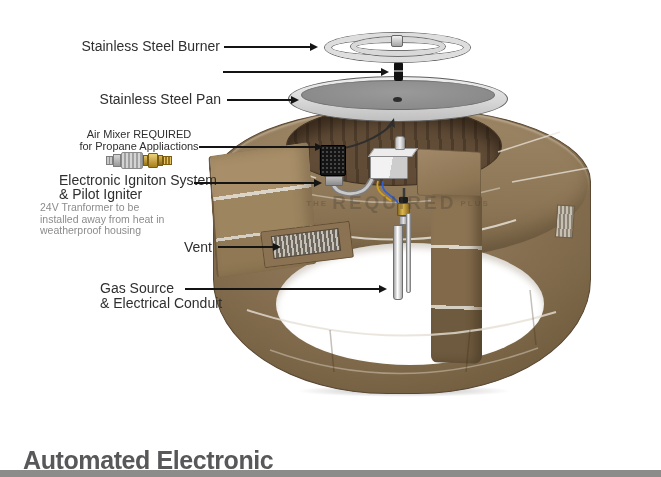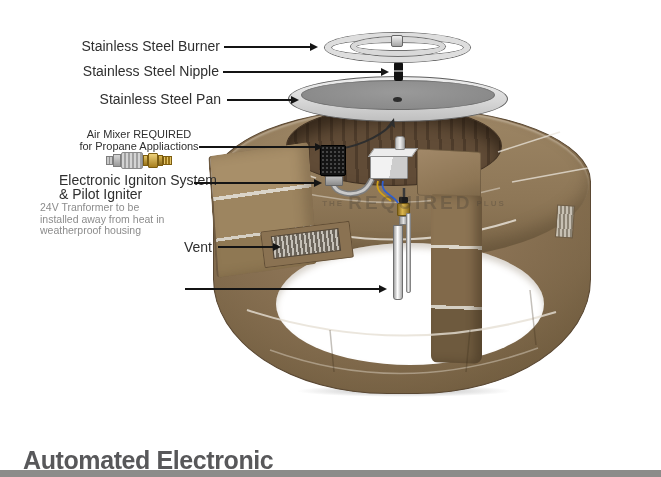--- a/index.html
+++ b/index.html
@@ -111,21 +111,21 @@
   .f-nut1{width:8px;height:13px;background:linear-gradient(#d6d6d6,#9a9a9a);border:1px solid #7e7e7e;}
   .f-body{width:22px;height:17px;border-radius:2px;border:1px solid #8a8a8a;
     background:repeating-linear-gradient(90deg,#d4d4d4 0 2px,#a0a0a0 2px 4px);}
   .f-ring1{width:5px;height:11px;background:linear-gradient(#e3c468,#9a7418);border:1px solid #7c5d10;}
   .f-nut2{width:10px;height:15px;background:linear-gradient(#ecd07a,#a87f1d);border:1px solid #7c5d10;border-radius:1px;}
   .f-ring2{width:5px;height:11px;background:linear-gradient(#dcb74e,#8a6a1f);border:1px solid #7c5d10;}
   .f-tip2{width:9px;height:9px;background:repeating-linear-gradient(90deg,#e3c468 0 1.5px,#9a7418 1.5px 3px);border:1px solid #7c5d10;}
 
   
   .watermark{left:310px;top:192px;width:176px;height:22px;display:flex;align-items:center;
-    justify-content:center;gap:4px;opacity:.32;color:#463f36;margin-left:16px;}
+    justify-content:center;gap:4px;opacity:.32;color:#463f36;}
   .watermark span{position:static;}
   .wm-side{font-size:8px;letter-spacing:2px;font-weight:bold;}
   .wm-main{font-size:19px;font-weight:bold;letter-spacing:3px;}
 
   
   .title{left:23px;top:390px;color:#58585a;font-weight:bold;font-size:25px;line-height:28px;
     letter-spacing:-0.4px;white-space:pre-wrap;}
   .footer-bar{left:0;top:470px;width:661px;height:7px;background:#8c8c8a;}
 
   svg.lines{left:0;top:0;pointer-events:none;}
@@ -207,30 +207,31 @@
     <span class="f-tip1"></span>
     <span class="f-nut1"></span>
     <span class="f-body"></span>
     <span class="f-ring1"></span>
     <span class="f-nut2"></span>
     <span class="f-ring2"></span>
     <span class="f-tip2"></span>
   </div>
 
   <div class="lbl lbl-burner">Stainless Steel Burner</div>
-  <div class="lbl lbl-nipple">Stainless Steel Nipple</div>
   <div class="lbl lbl-pan">Stainless Steel Pan</div>
   <div class="lbl lbl-airmixer">Air Mixer REQUIRED
 for Propane Appliactions</div>
   <div class="lbl lbl-ignition">Electronic Igniton System
 &amp; Pilot Igniter</div>
   <div class="lbl-note">24V Tranformer to be
 installed away from heat in
 weatherproof housing</div>
   <div class="lbl lbl-vent">Vent</div>
+  <div class="lbl lbl-gas">Gas Source
+&amp; Electrical Conduit</div>
 
   <div class="arrow ar-burner"></div>
   <div class="arrow ar-nipple"></div>
   <div class="arrow ar-pan"></div>
   <div class="arrow ar-airmix"></div>
   <div class="arrow ar-ignition"></div>
   <div class="arrow ar-vent"></div>
   <div class="arrow ar-gas"></div>
 
   <div class="title">

